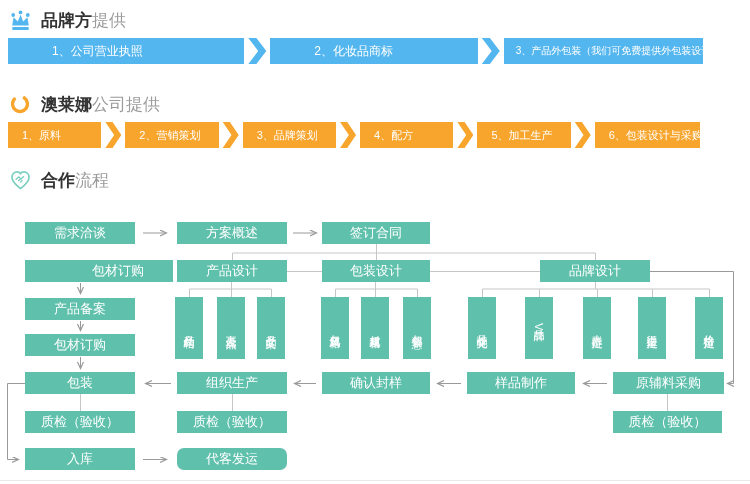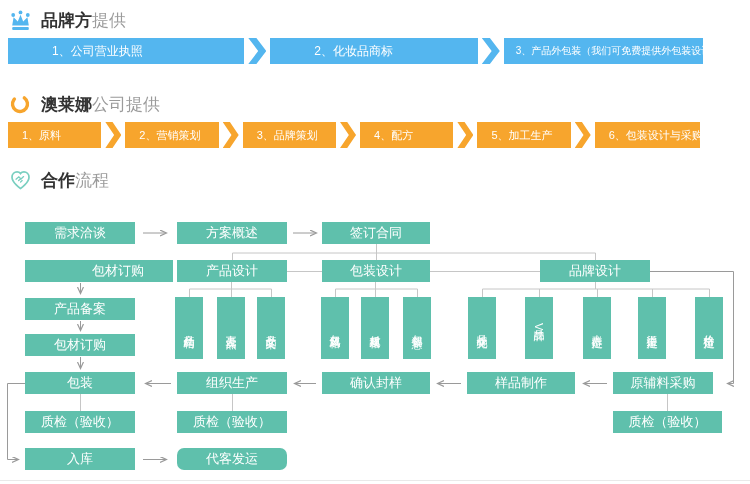--- a/index.html
+++ b/index.html
@@ -153,21 +153,21 @@
   <div class="node v" style="left:638px;top:82px;">渠道定位</div>
   <div class="node v" style="left:695px;top:82px;">价格定位</div>
 
   <div class="node h" style="left:25px;top:83px;">产品备案</div>
   <div class="node h" style="left:25px;top:119px;">包材订购</div>
 
   <div class="node h" style="left:25px;top:157px;">包装</div>
   <div class="node h" style="left:322px;top:157px;width:108px;">确认封样</div>
   <div class="node h" style="left:177px;top:157px;">组织生产</div>
   <div class="node h" style="left:467px;top:157px;width:108px;">样品制作</div>
-  <div class="node h" style="left:613px;top:157px;width:100px;">原辅料采购</div>
+  <div class="node h" style="left:613px;top:157px;width:111px;">原辅料采购</div>
 
   <div class="node h" style="left:25px;top:196px;">质检（验收）</div>
   <div class="node h" style="left:177px;top:196px;">质检（验收）</div>
   <div class="node h" style="left:613px;top:196px;width:109px;">质检（验收）</div>
 
   <div class="node h" style="left:25px;top:233px;">入库</div>
   <div class="node h" style="left:177px;top:233px;border-radius:7px;">代客发运</div>
 </div>
 
 <div class="hairline"></div>

